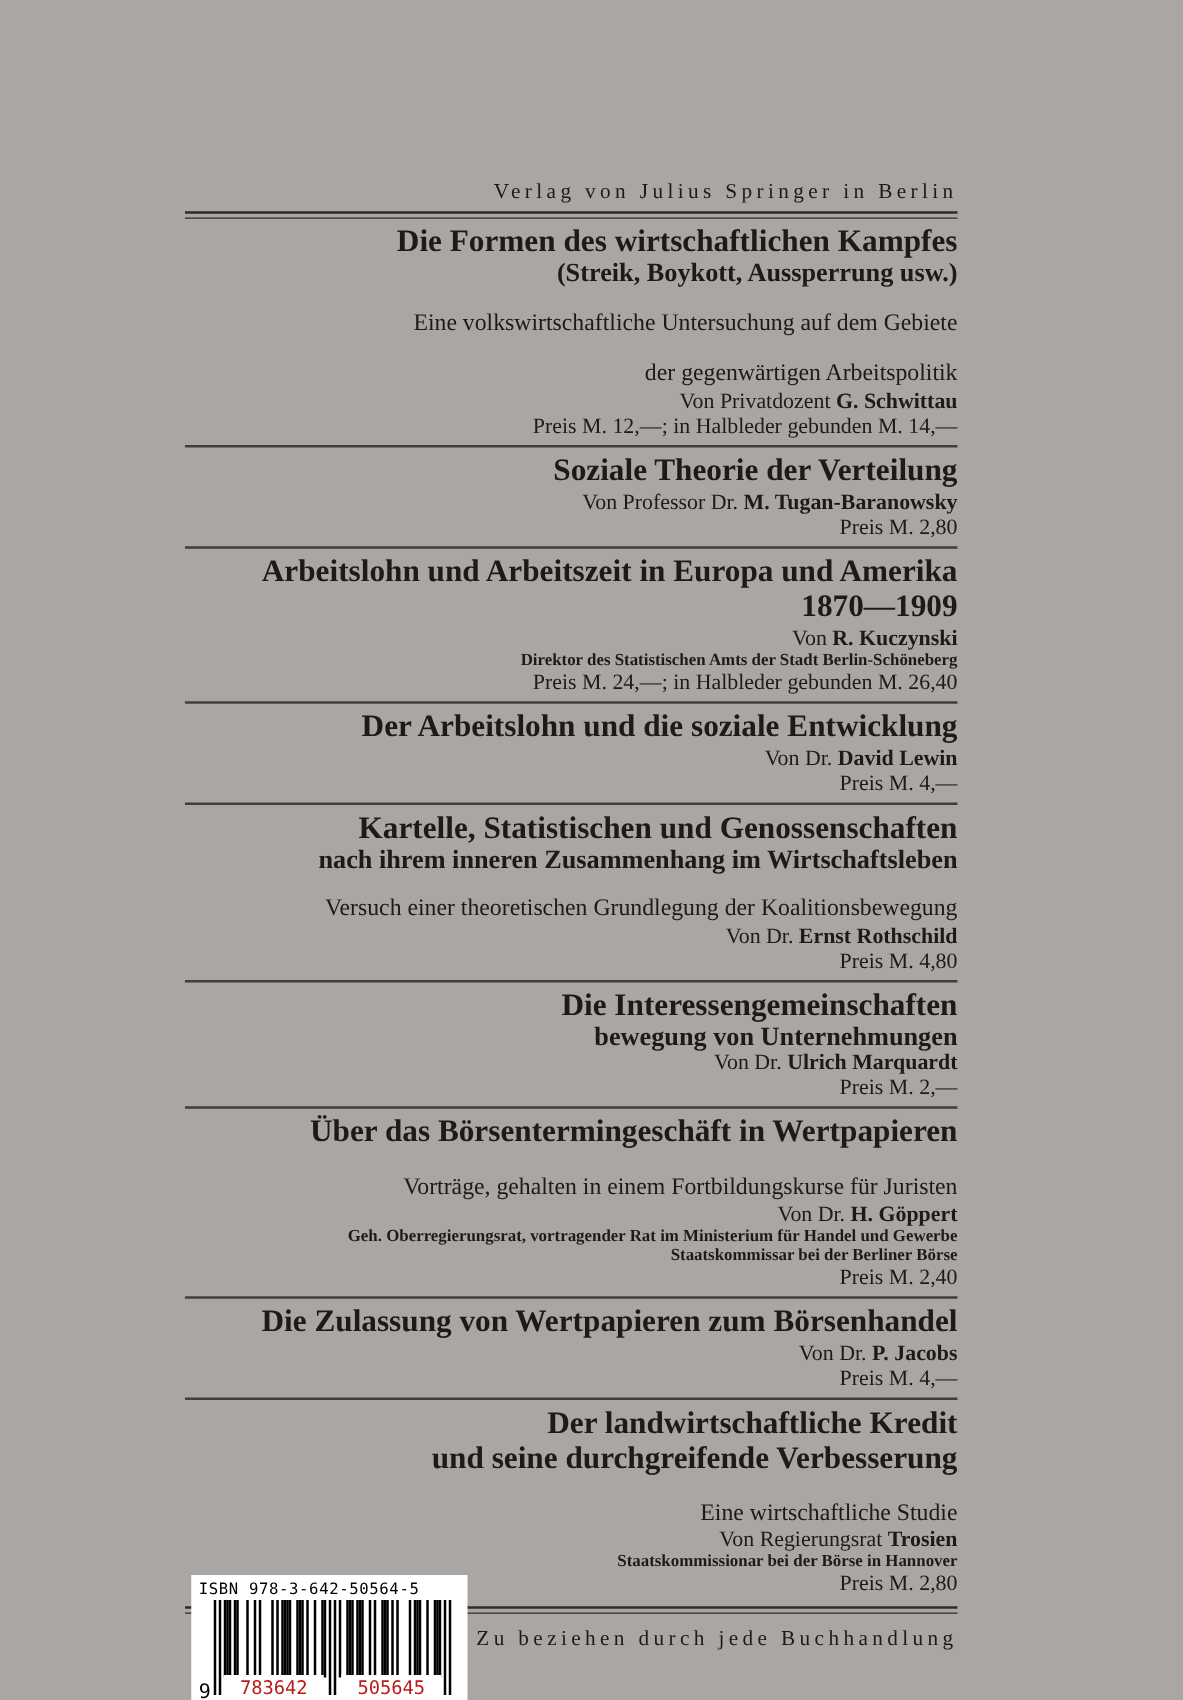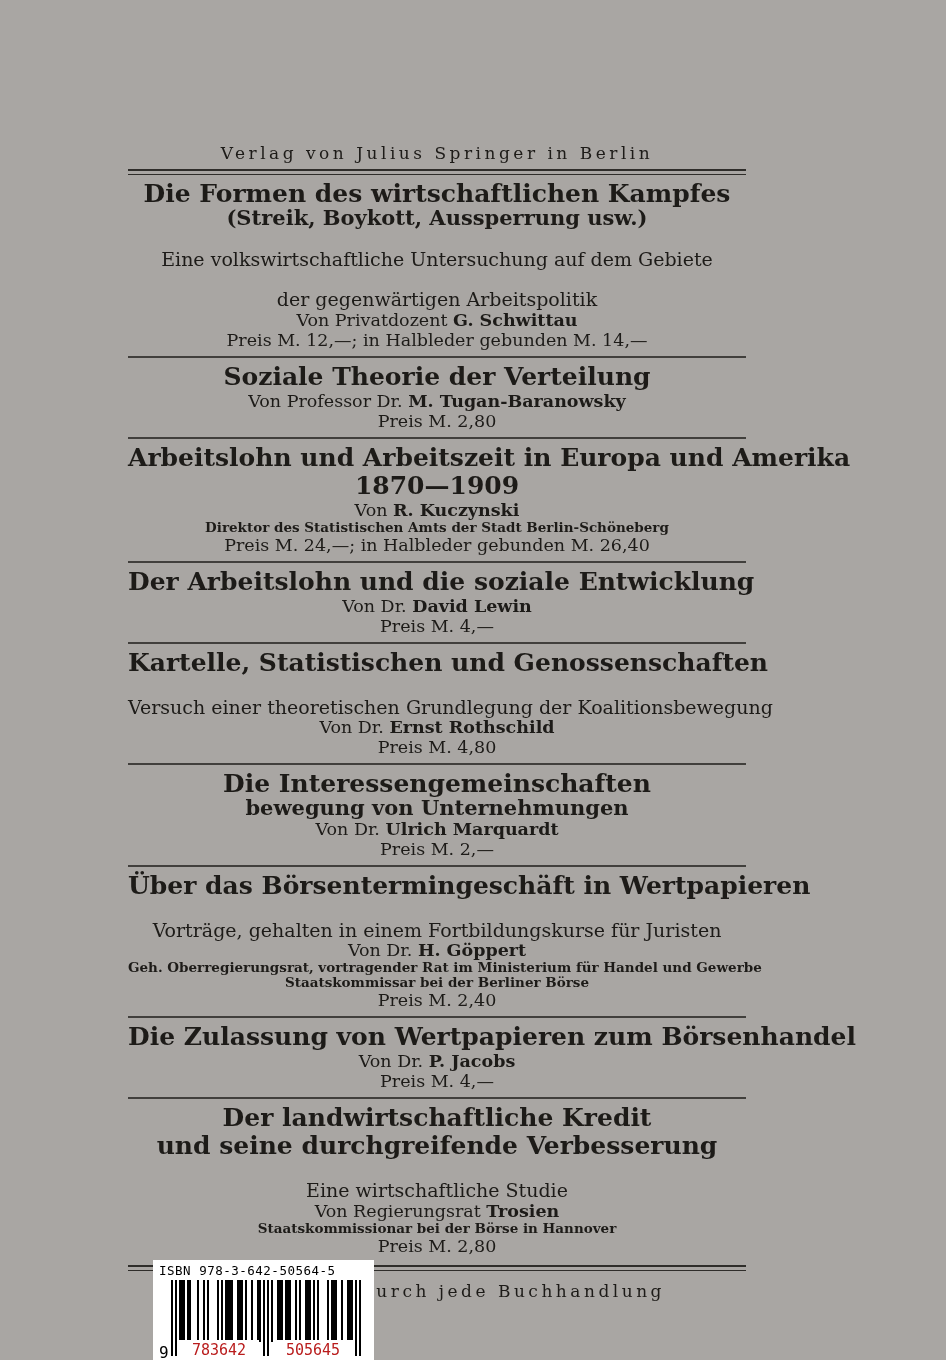--- a/index.html
+++ b/index.html
@@ -5,22 +5,23 @@
   html,body { margin:0; padding:0; }
   .page {
     position:relative;
     width:946px; height:1360px;
     background:var(--bg,#a9a6a3);
     color:var(--ink,#1d1b18);
     font-family:"DejaVu Serif", serif;
     overflow:hidden;
   }
   .content {
-    position:absolute; left:128px; top:142px; width:618px;
-    text-align:center;
+    position:absolute; left:148px; top:142px; width:618px;
+    text-align:right;
+    font-family:Liberation Serif, serif;
   }
   .pub-header {
     font-size:17px; line-height:22px; letter-spacing:3.5px; white-space:nowrap;
   }
   .double-rule {
     height:3px; margin-top:5px;
     border-top:2px solid var(--rule,#2f2d2a);
     border-bottom:1px solid var(--rule,#2f2d2a);
   }
   .double-rule.bottom { margin-top:3px; }
@@ -99,20 +100,21 @@
         </div>
         <div class="rule"></div>
         <div class="book">
           <div class="l-title">Der Arbeitslohn und die soziale Entwicklung</div>
           <div class="l-author"><span>Von Dr. </span><b>David Lewin</b></div>
           <div class="l-price">Preis M. 4,—</div>
         </div>
         <div class="rule"></div>
         <div class="book">
           <div class="l-title">Kartelle, Statistischen und Genossenschaften</div>
+          <div class="l-boldsub">nach ihrem inneren Zusammenhang im Wirtschaftsleben</div>
           <div class="l-sub">Versuch einer theoretischen Grundlegung der Koalitionsbewegung</div>
           <div class="l-author"><span>Von Dr. </span><b>Ernst Rothschild</b></div>
           <div class="l-price">Preis M. 4,80</div>
         </div>
         <div class="rule"></div>
         <div class="book">
           <div class="l-title">Die Interessengemeinschaften</div>
           <div class="l-boldsub">bewegung von Unternehmungen</div>
           <div class="l-author"><span>Von Dr. </span><b>Ulrich Marquardt</b></div>
           <div class="l-price">Preis M. 2,—</div>

